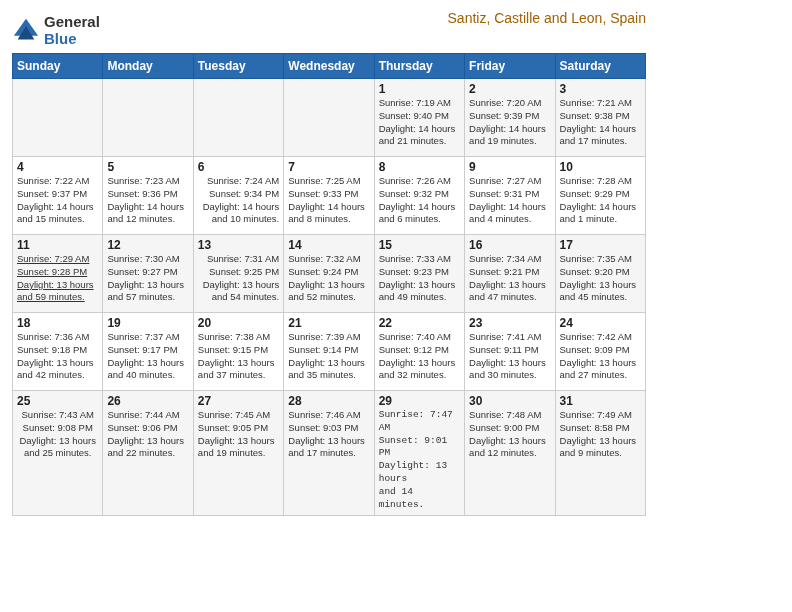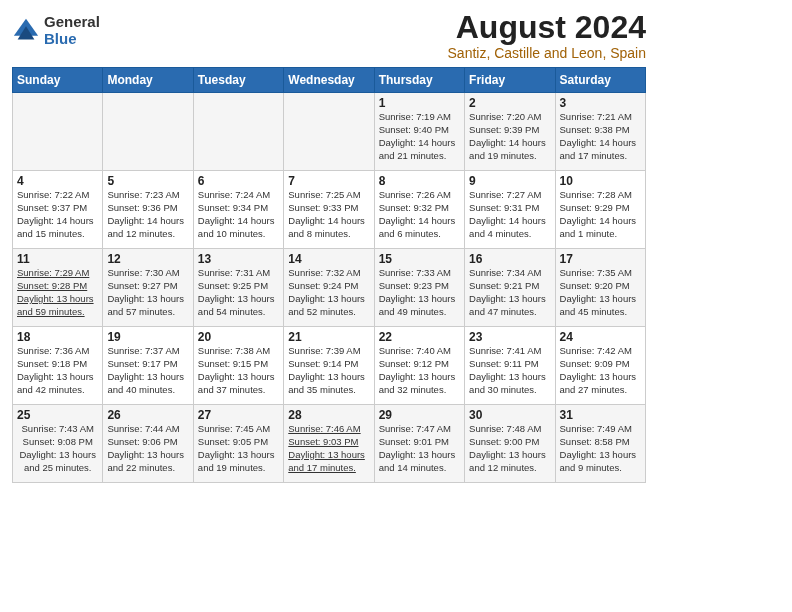--- a/index.html
+++ b/index.html
@@ -121,21 +121,20 @@
       <svg class="logo-icon" viewBox="0 0 30 30">
         <polygon points="15,2 28,20 2,20" fill="#2a6bb0"></polygon>
         <polygon points="15,10 24,24 6,24" fill="#1a4a80"></polygon>
       </svg>
       <div class="logo-text">
         <span class="logo-general">General</span>
         <span class="logo-blue">Blue</span>
       </div>
     </div>
     <div class="title-block">
-      <div class="month-year">August 2024</div>
       <div class="location">Santiz, Castille and Leon, Spain</div>
     </div>
   </div>
 
   <table>
     <thead>
       <tr>
         <th>Sunday</th>
         <th>Monday</th>
         <th>Tuesday</th>
@@ -183,21 +182,21 @@
           </td>
           <td>
             <span class="day-number">5</span>
             <div class="day-info" style="white-space: pre-line;">Sunrise: 7:23 AM
 Sunset: 9:36 PM
 Daylight: 14 hours
 and 12 minutes.</div>
           </td>
           <td>
             <span class="day-number">6</span>
-            <div class="day-info" style="white-space: pre-line;">Sunrise: 7:24 AM
+            <div class="day-info" style="white-space: pre-line; text-align: right;">Sunrise: 7:24 AM
 Sunset: 9:34 PM
 Daylight: 14 hours
 and 10 minutes.</div>
           </td>
           <td>
             <span class="day-number">7</span>
             <div class="day-info" style="white-space: pre-line;">Sunrise: 7:25 AM
 Sunset: 9:33 PM
 Daylight: 14 hours
 and 8 minutes.</div>
@@ -234,21 +233,21 @@
           </td>
           <td>
             <span class="day-number">12</span>
             <div class="day-info" style="white-space: pre-line;">Sunrise: 7:30 AM
 Sunset: 9:27 PM
 Daylight: 13 hours
 and 57 minutes.</div>
           </td>
           <td>
             <span class="day-number">13</span>
-            <div class="day-info" style="white-space: pre-line;">Sunrise: 7:31 AM
+            <div class="day-info" style="white-space: pre-line; text-align: right;">Sunrise: 7:31 AM
 Sunset: 9:25 PM
 Daylight: 13 hours
 and 54 minutes.</div>
           </td>
           <td>
             <span class="day-number">14</span>
             <div class="day-info" style="white-space: pre-line;">Sunrise: 7:32 AM
 Sunset: 9:24 PM
 Daylight: 13 hours
 and 52 minutes.</div>
@@ -343,28 +342,28 @@
           </td>
           <td>
             <span class="day-number">27</span>
             <div class="day-info" style="white-space: pre-line;">Sunrise: 7:45 AM
 Sunset: 9:05 PM
 Daylight: 13 hours
 and 19 minutes.</div>
           </td>
           <td>
             <span class="day-number">28</span>
-            <div class="day-info" style="white-space: pre-line; text-decoration: underline;">Sunrise: 7:46 AM
+            <div class="day-info" style="white-space: pre-line;">Sunrise: 7:46 AM
 Sunset: 9:03 PM
 Daylight: 13 hours
 and 17 minutes.</div>
           </td>
           <td>
             <span class="day-number">29</span>
-            <div class="day-info" style="white-space: pre-line;">Sunrise: 7:47 AM
+            <div class="day-info" style="white-space: pre-line; font-family: Liberation Mono, monospace;">Sunrise: 7:47 AM
 Sunset: 9:01 PM
 Daylight: 13 hours
 and 14 minutes.</div>
           </td>
           <td>
             <span class="day-number">30</span>
             <div class="day-info" style="white-space: pre-line;">Sunrise: 7:48 AM
 Sunset: 9:00 PM
 Daylight: 13 hours
 and 12 minutes.</div>

